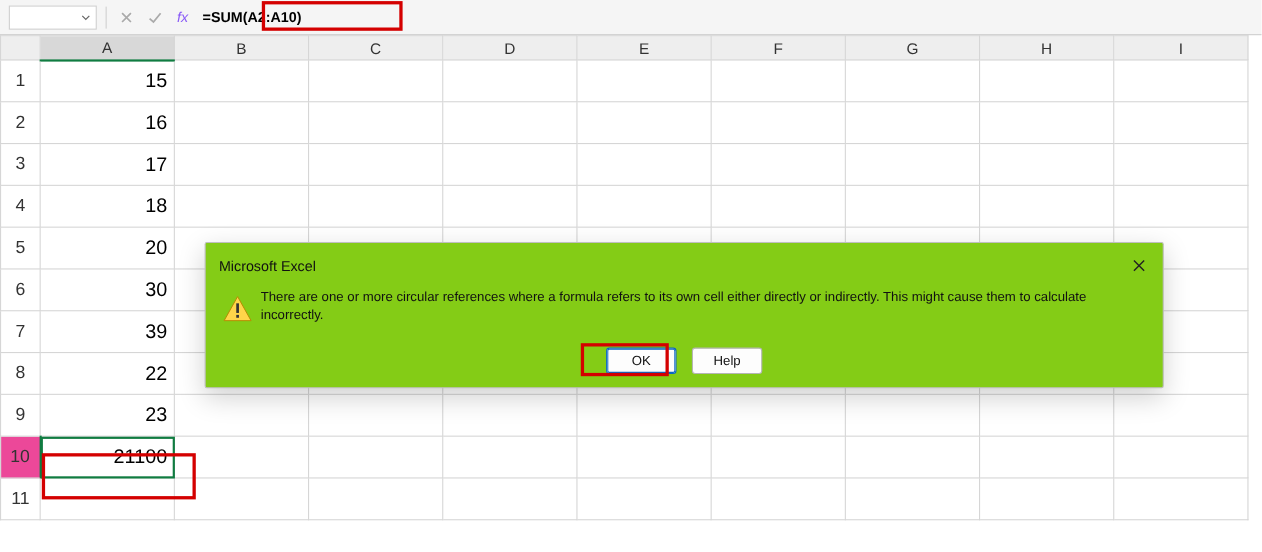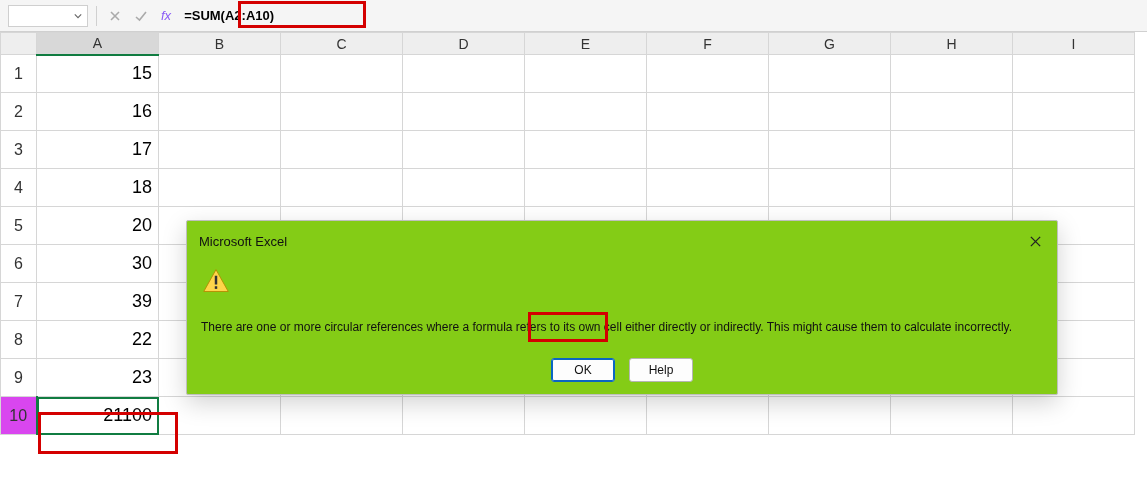--- a/index.html
+++ b/index.html
@@ -108,21 +108,21 @@
   }
   th.rowh {
     width:36px;
     background:#eeeeee;
     font-weight: normal;
     font-size: 16px;
     color:#333;
     text-align:center;
   }
   th.rowh.active {
-    background:#d946ef;
+    background:#ec4899;
     border-right: 2px solid #107c41;
   }
   td.cell {
     height: 38px;
     font-size: 18px;
     color:#000;
     padding: 0 6px;
     text-align: right;
     vertical-align: middle;
   }
@@ -154,25 +154,24 @@
     color:#111;
   }
   .dialog-close {
     width:24px; height:24px;
     display:inline-flex; align-items:center; justify-content:center;
     color:#222;
     border-radius:3px;
   }
   .dialog-body {
     display:flex;
-    gap: 25px;
+    gap: 6px;
     padding: 6px 18px 10px 14px;
     font-size: 12px;
     color:#111;
-    flex-direction:column;
   }
   .dialog-body .warn {
     width: 30px; flex: 0 0 30px;
     display:flex; align-items:flex-start; justify-content:center;
     padding-top:4px;
   }
   .dialog-body .msg p { margin-bottom: 10px; line-height:1.3; }
   .dialog-buttons {
     display:flex; gap: 14px;
     justify-content:center;
@@ -350,20 +349,32 @@
           <td class="cell"></td>
           <td class="cell"></td>
           <td class="cell"></td>
           <td class="cell"></td>
           <td class="cell"></td>
           <td class="cell"></td>
         </tr>
         <tr>
           <th class="rowh active">10</th>
           <td class="cell selected">21100</td>
+          <td class="cell"></td>
+          <td class="cell"></td>
+          <td class="cell"></td>
+          <td class="cell"></td>
+          <td class="cell"></td>
+          <td class="cell"></td>
+          <td class="cell"></td>
+          <td class="cell"></td>
+        </tr>
+        <tr>
+          <th class="rowh">11</th>
+          <td class="cell"></td>
           <td class="cell"></td>
           <td class="cell"></td>
           <td class="cell"></td>
           <td class="cell"></td>
           <td class="cell"></td>
           <td class="cell"></td>
           <td class="cell"></td>
           <td class="cell"></td>
         </tr>
       </tbody>

